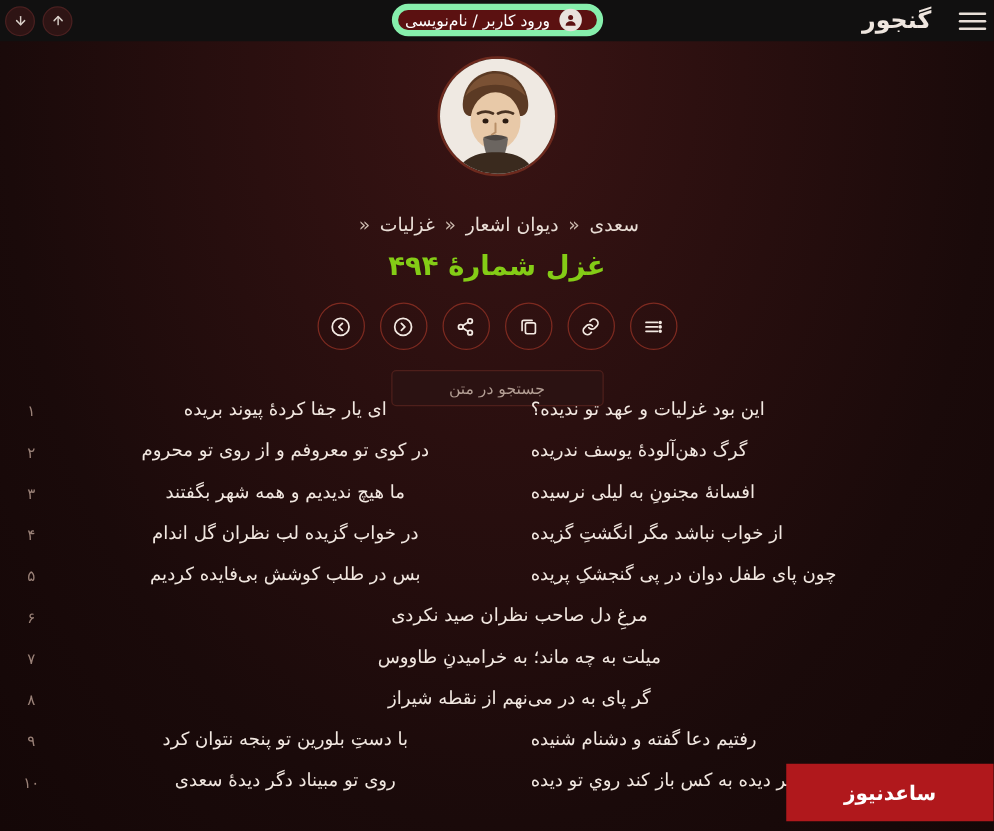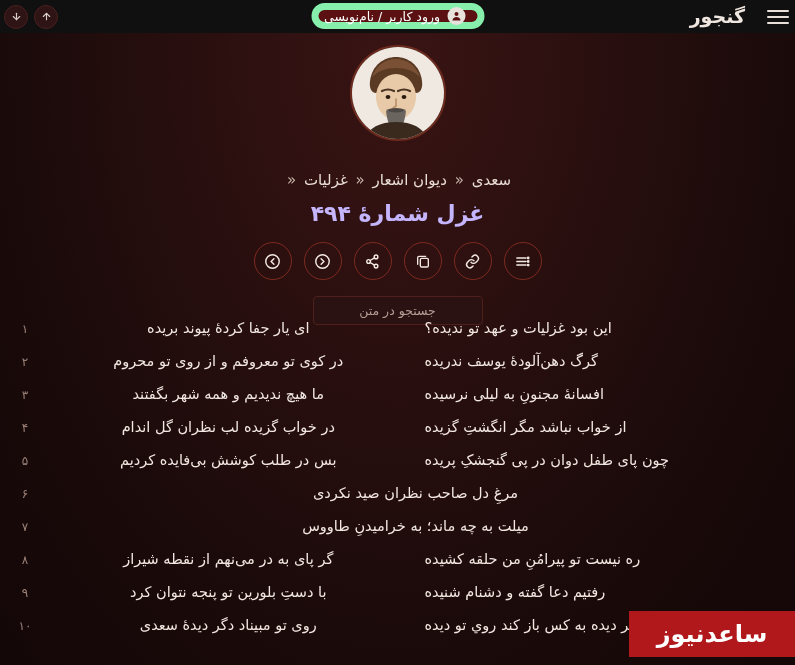--- a/index.html
+++ b/index.html
@@ -44,21 +44,21 @@
     display: block; height: 2px; background: #e8dfd8; margin: 4px 0; border-radius: 1px;
   }
   .brand-mark {
     font-size: 19px; color: #efe6df; font-weight: bold;
     letter-spacing: -1px; line-height: 1;
   }
   .login-pill {
     position: absolute; left: 50%; transform: translateX(-50%); top: 3px;
     height: 26px; padding: 0 12px 0 6px;
     background: #5b1111;
-    border: 7px solid #86efac;
+    border: 5px solid #86efac;
     border-radius: 13px;
     display: flex; align-items: center; gap: 7px;
     font-size: 12.5px; color: #ffffff;
     cursor: pointer;
     white-space: nowrap;
   }
   .login-pill .av {
     width: 18px; height: 18px; border-radius: 50%;
     background: #e8e2dc; color: #5b1111;
     display: flex; align-items: center; justify-content: center;
@@ -81,21 +81,21 @@
   }
   .breadcrumb {
     margin-top: 30px;
     font-size: 15px; color: #e9ded6;
     direction: rtl;
   }
   .breadcrumb a { color: #e9ded6; text-decoration: none; cursor: pointer; }
   .breadcrumb .sep { color: #cbb9ad; margin: 0 3px; }
   .page-title {
     margin-top: 12px;
-    font-size: 22px; font-weight: bold; color: #c4b5fd;
+    font-size: 22px; font-weight: bold; color: #84cc16;
   }
 
   
   .actions {
     margin-top: 16px;
     display: flex; justify-content: center; gap: 12px;
     direction: ltr;
   }
   .act {
     width: 38px; height: 38px; border-radius: 50%;
@@ -150,21 +150,21 @@
   }
   .h1 { text-align: center; padding-left: 14px; }
   .h2 { text-align: left; padding-left: 18px; }
 
   
   .sponsor {
     position: absolute; right: 0; bottom: 8px;
     width: 166px; height: 46px;
     background: #b0181c;
     display: flex; align-items: center; justify-content: center;
-    color: #ffffff; font-size: 24px; font-weight: bold;
+    color: #ffffff; font-size: 16px; font-weight: bold;
     letter-spacing: 0.5px;
     cursor: pointer;
     z-index: 30;
   }
 </style>
 </head>
 <body>
 
 <div class="topbar">
   <div class="topbar-left">
@@ -323,21 +323,20 @@
     <span class="hemistich h1">مرغِ دل صاحب نظران صید نکردی</span>
     <span class="num">۶</span>
   </div>
 
   <div class="couplet">
     <span class="hemistich h1">میلت به چه ماند؛ به خرامیدنِ طاووس</span>
     <span class="num">۷</span>
   </div>
 
   <div class="couplet">
-    <span class="hemistich h2">ره نیست تو پیرامُنِ من حلقه کشیده</span>
     <span class="hemistich h1">گر پای به در می‌نهم از نقطه شیراز</span>
     <span class="num">۸</span>
   </div>
 
   <div class="couplet">
     <span class="hemistich h2">رفتیم دعا گفته و دشنام شنیده</span>
     <span class="hemistich h1">با دستِ بلورین تو پنجه نتوان کرد</span>
     <span class="num">۹</span>
   </div>
 

